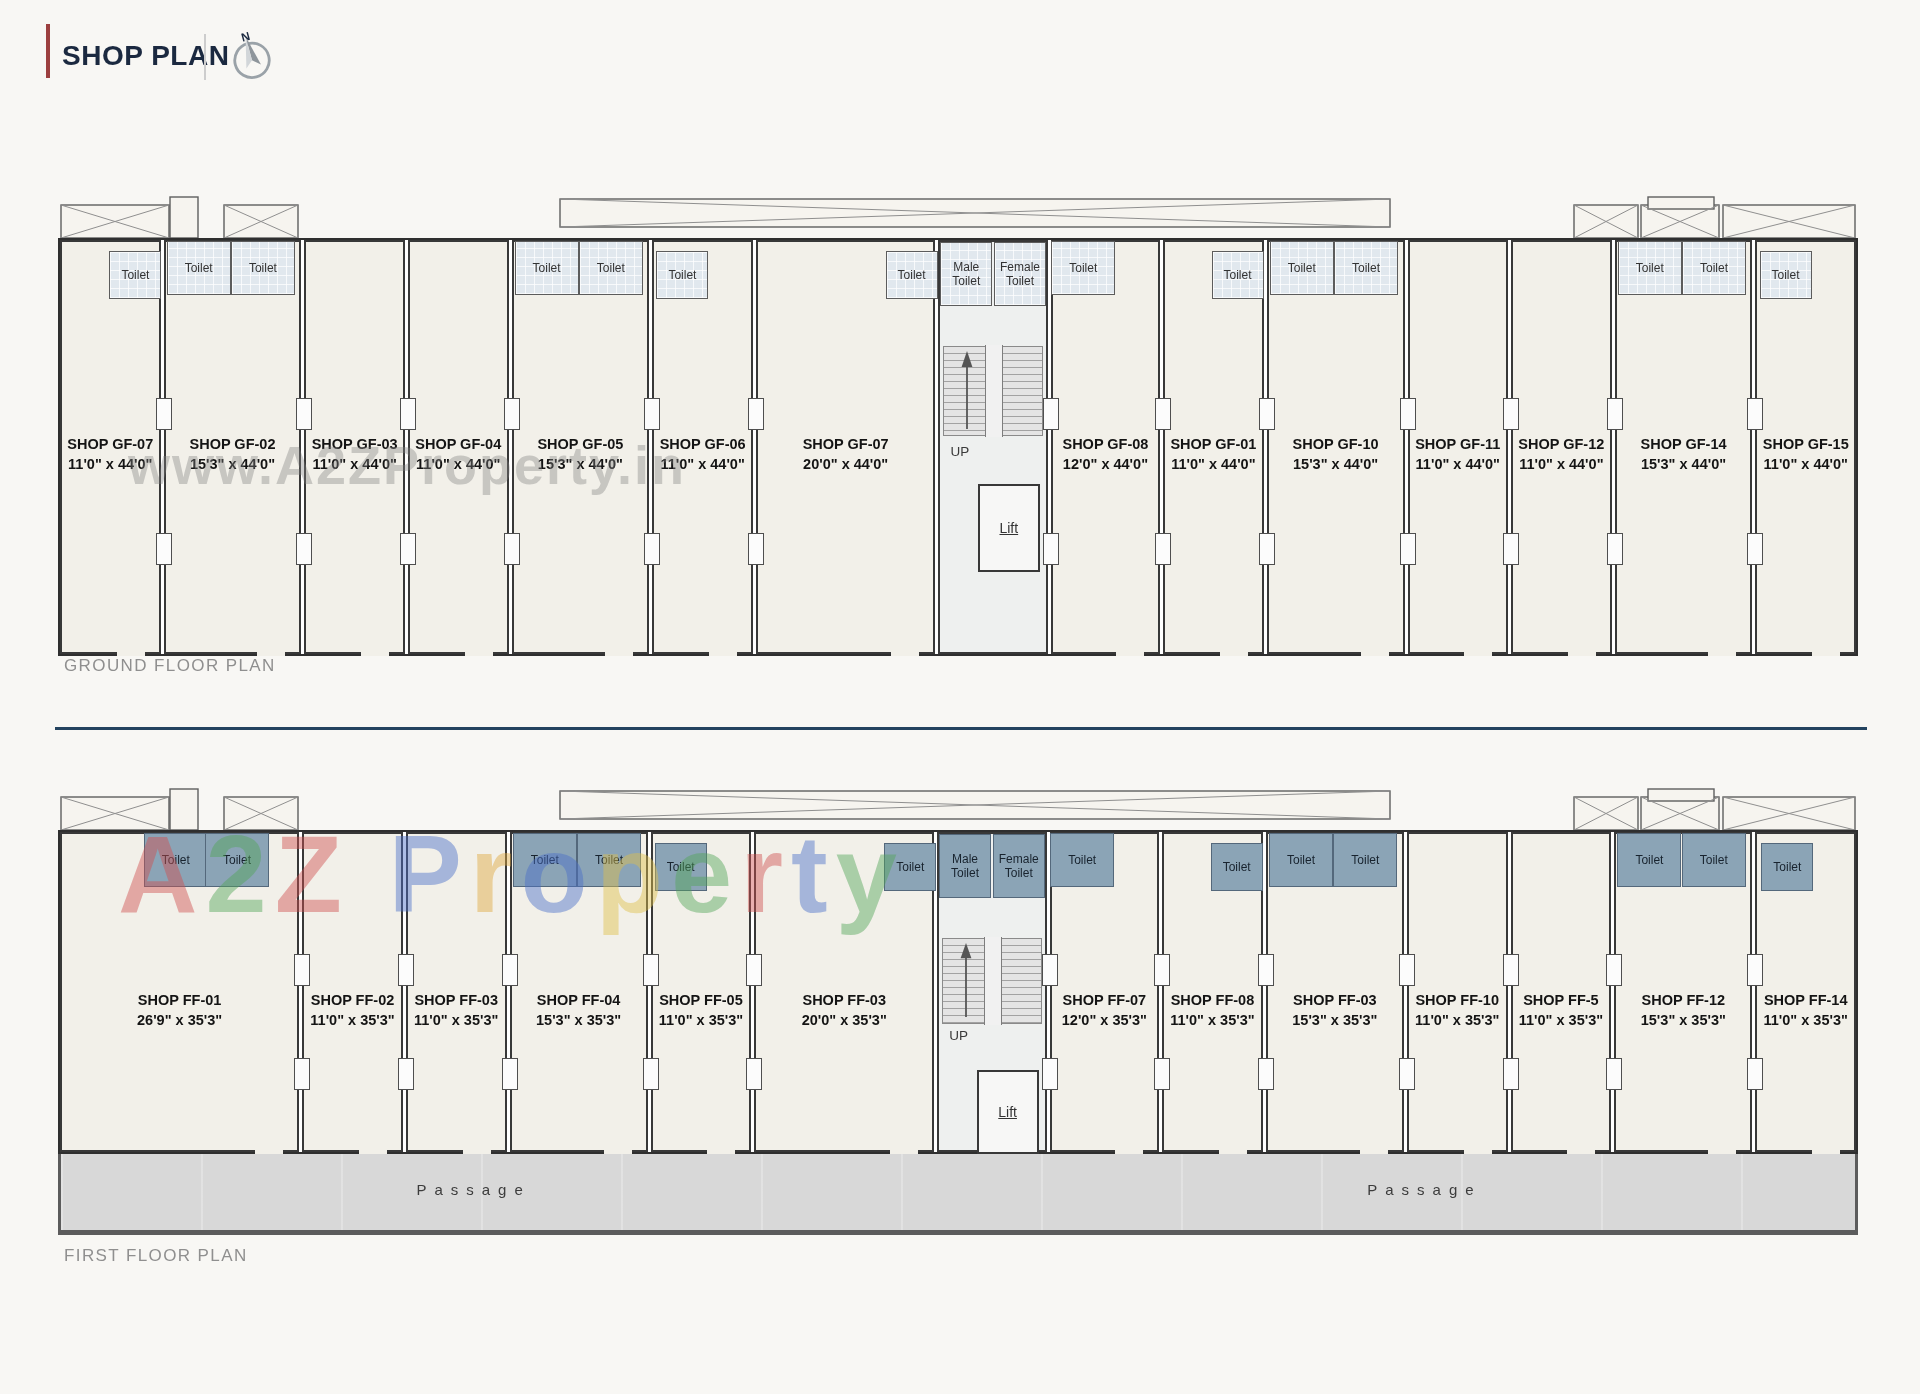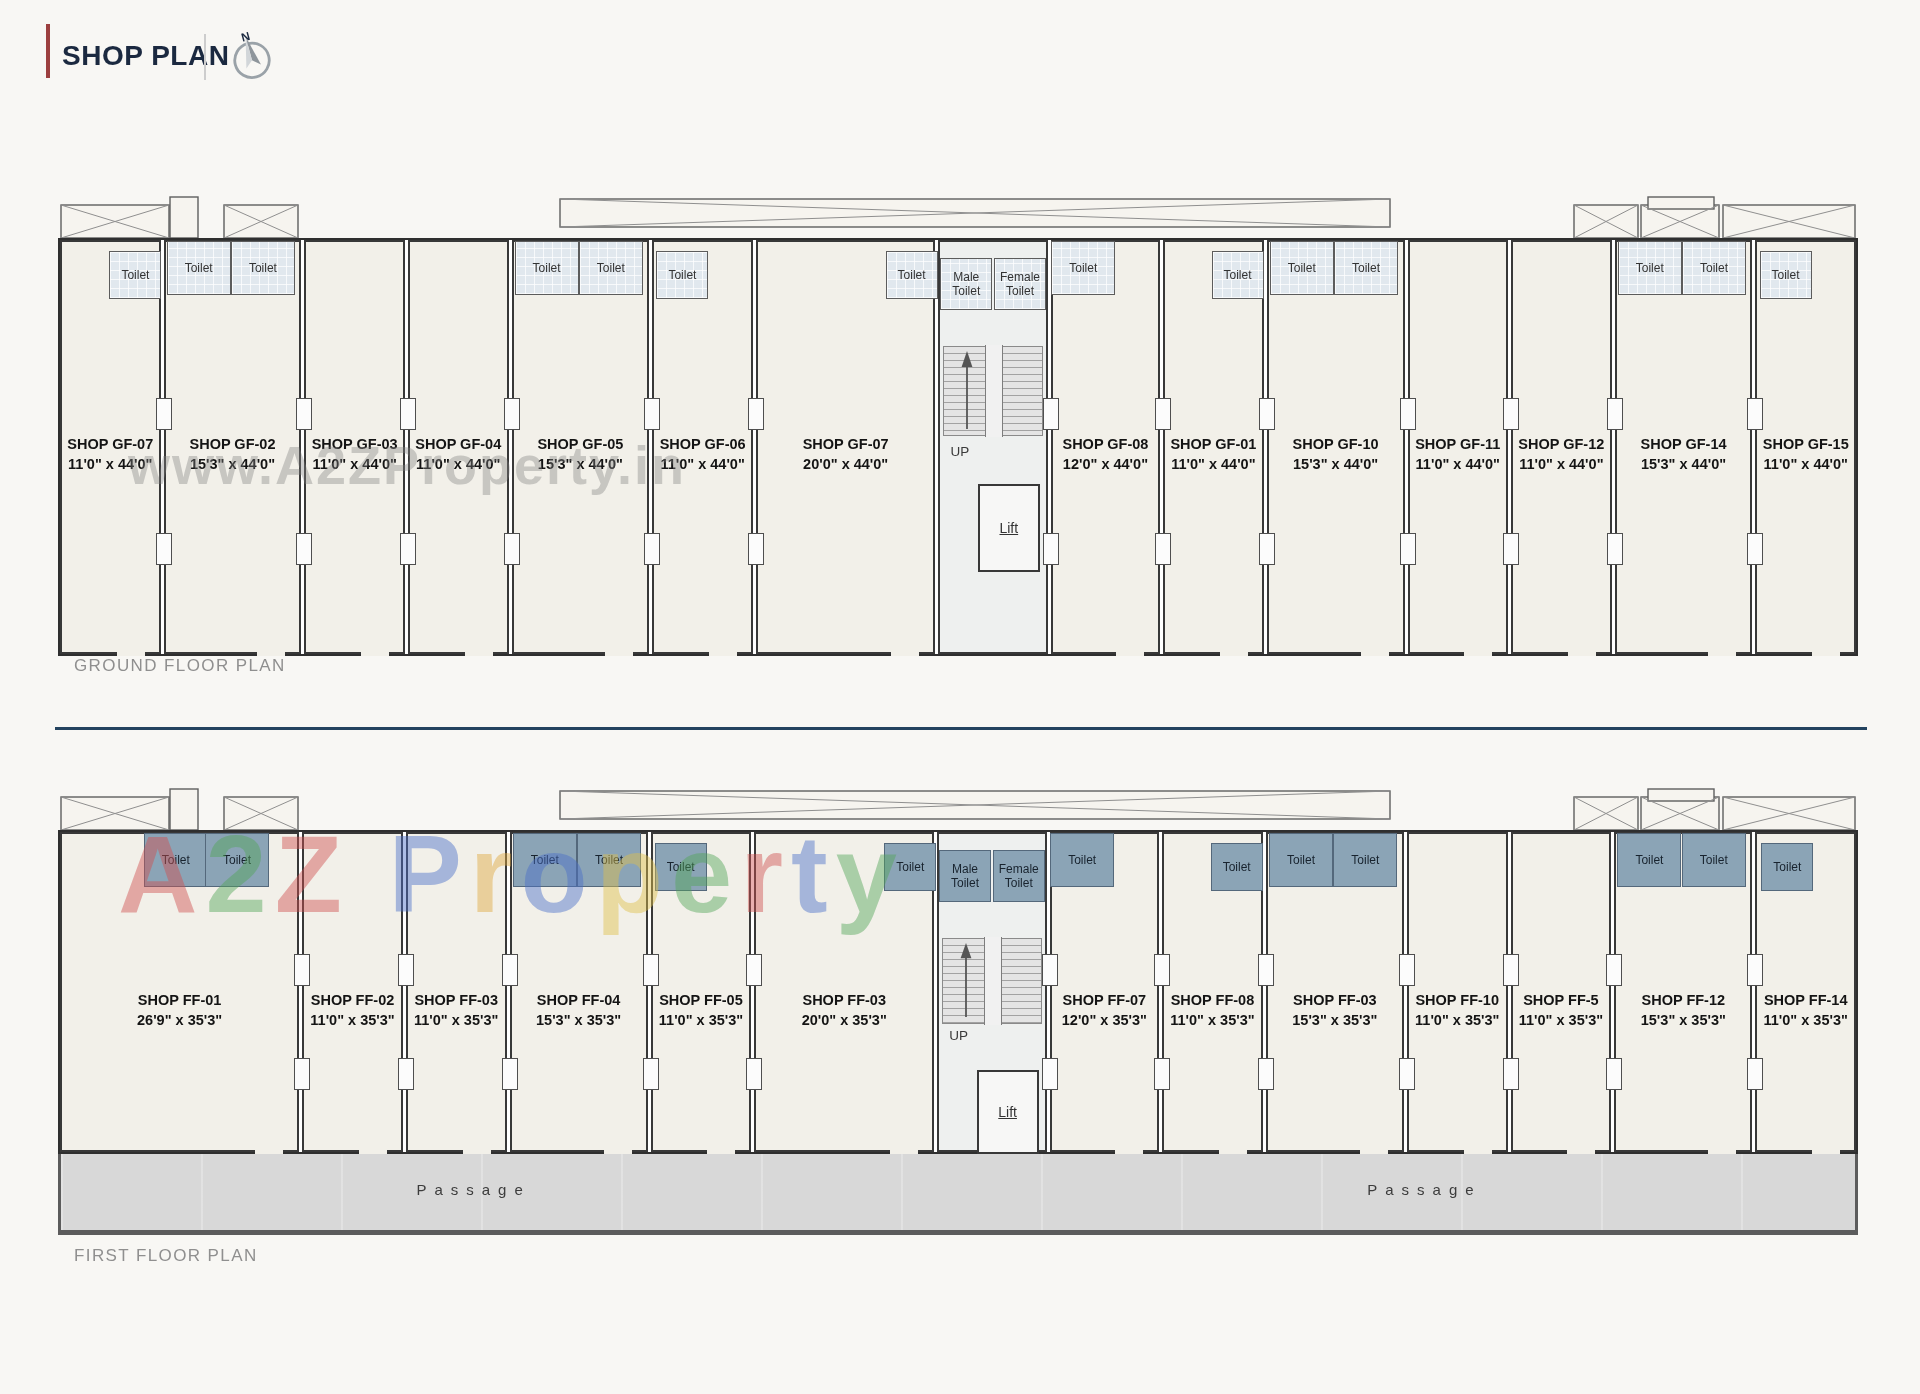--- a/index.html
+++ b/index.html
@@ -6,21 +6,21 @@
   .page{position:relative;width:1920px;height:1394px;background:#f8f7f4;overflow:hidden;
         font-family:"Liberation Sans",sans-serif;}
 
   
   .accent-bar{position:absolute;left:46px;top:24px;width:4px;height:54px;background:#9c3f3f;}
   .title{position:absolute;left:62px;top:40px;font-size:28px;font-weight:600;color:#1b2940;letter-spacing:.5px;}
   .vsep{position:absolute;left:204px;top:34px;width:2px;height:46px;background:#cdcdcd;}
   .compass{position:absolute;left:224px;top:28px;width:56px;height:56px;}
 
   
-  .caption{position:absolute;left:74px;font-size:17px;color:#8f8f8f;letter-spacing:1.4px;}
+  .caption{position:absolute;left:64px;font-size:17px;color:#8f8f8f;letter-spacing:1.4px;}
   .caption.gfc{top:656px;}
   .caption.ffc{top:1246px;}
   .floor-divider{position:absolute;left:55px;top:727px;width:1812px;height:3px;background:#24435f;}
 
   
   .plan{position:absolute;left:58px;width:1800px;}
   .gf-plan{top:196px;height:456px;}
   .ff-plan{top:788px;height:442px;}
   .canopy{position:absolute;left:0;top:0;width:100%;height:44px;}
 
@@ -41,21 +41,21 @@
   
   .toilet{position:absolute;top:-1px;width:62px;height:52px;z-index:4;display:flex;
           align-items:center;justify-content:center;font-size:12px;}
   .toilet.low{top:9px;width:50px;height:46px;}
   .gf-units .toilet{background:#e1e8ee;border:1.5px solid #5c5c5c;color:#333;
       background-image:repeating-linear-gradient(0deg,rgba(255,255,255,.75) 0 1px,transparent 1px 9px),
                        repeating-linear-gradient(90deg,rgba(255,255,255,.75) 0 1px,transparent 1px 9px);}
   .ff-units .toilet{background:#8ba4b6;border:1.5px solid #54687b;color:#18232e;}
 
   
-  .mf-row{position:absolute;left:0;right:0;top:0;height:52px;display:flex;gap:2px;z-index:3;margin-top:16px;}
+  .mf-row{position:absolute;left:0;right:0;top:0;height:64px;display:flex;gap:2px;z-index:3;}
   .mf-cell{flex:1 1 0;display:flex;align-items:center;justify-content:center;text-align:center;
            font-size:12px;line-height:1.2;padding:2px;}
   .gf-units .mf-cell{background:#e1e8ee;border:1.5px solid #5c5c5c;color:#333;
       background-image:repeating-linear-gradient(0deg,rgba(255,255,255,.75) 0 1px,transparent 1px 9px),
                        repeating-linear-gradient(90deg,rgba(255,255,255,.75) 0 1px,transparent 1px 9px);}
   .ff-units .mf-cell{background:#8ba4b6;border:1.5px solid #54687b;color:#18232e;}
 
   .stairs{position:absolute;left:3px;right:3px;background:#e4e4e4;border:1px solid #8a8a8a;
       background-image:repeating-linear-gradient(to bottom,transparent 0 6px,#a2a2a2 6px 7px);}
   .gf-units .stairs{top:104px;height:88px;}

